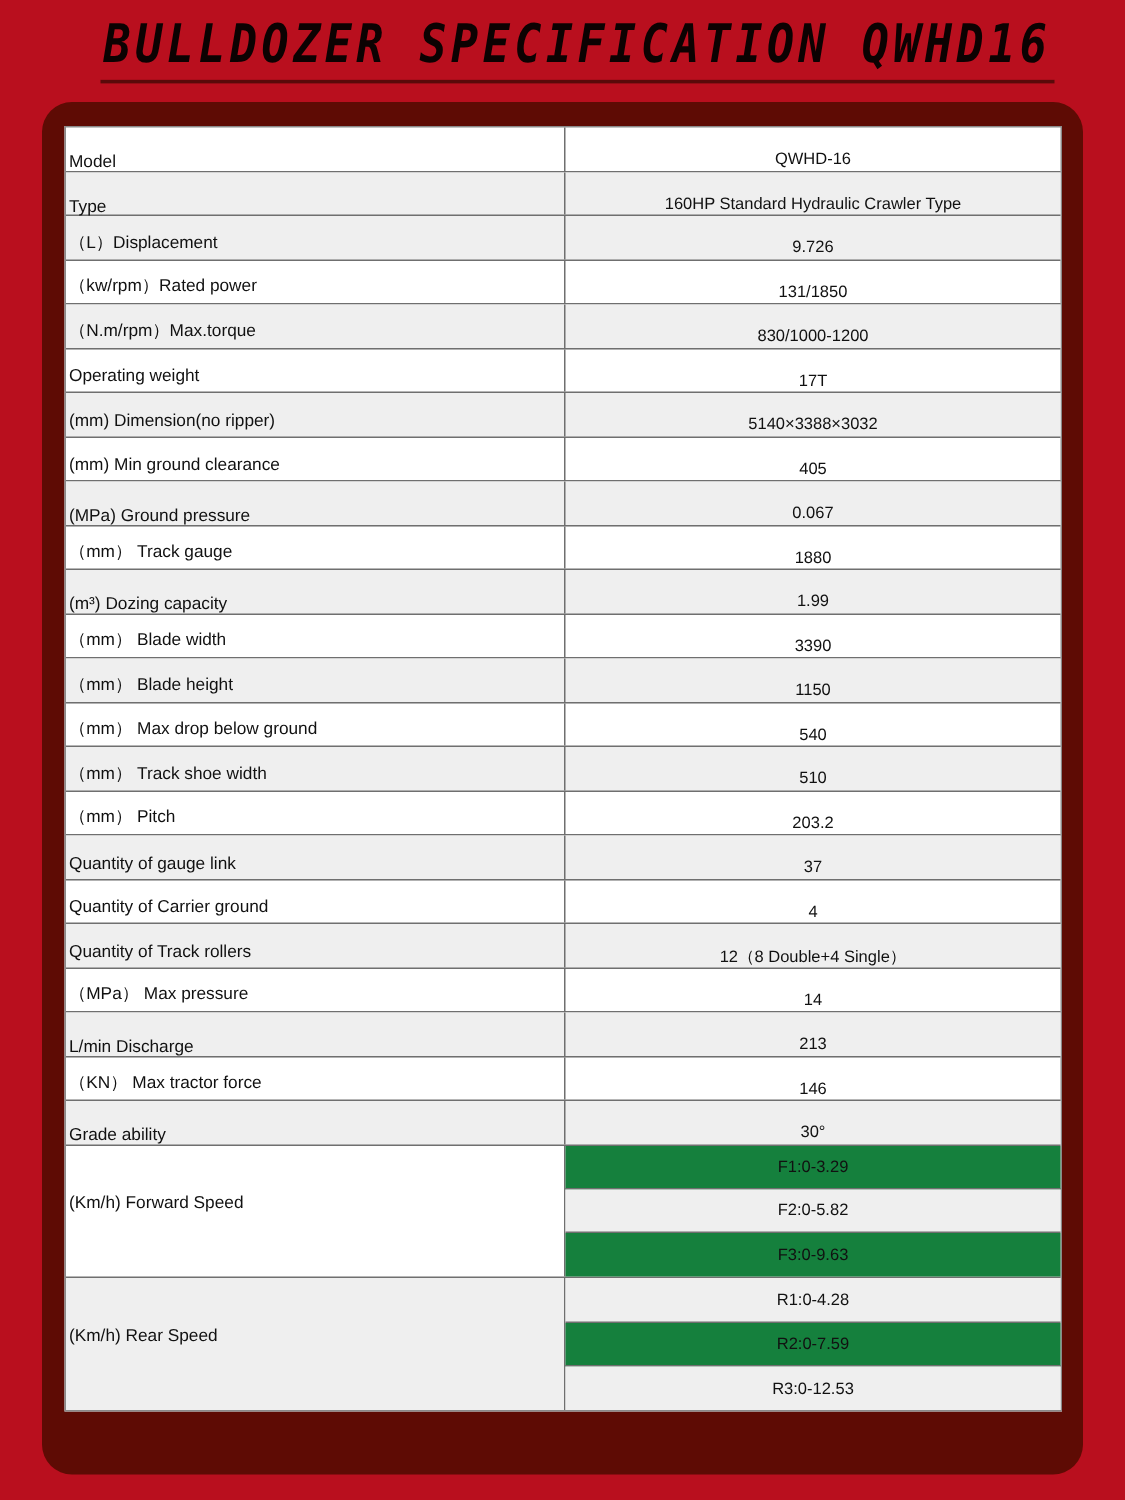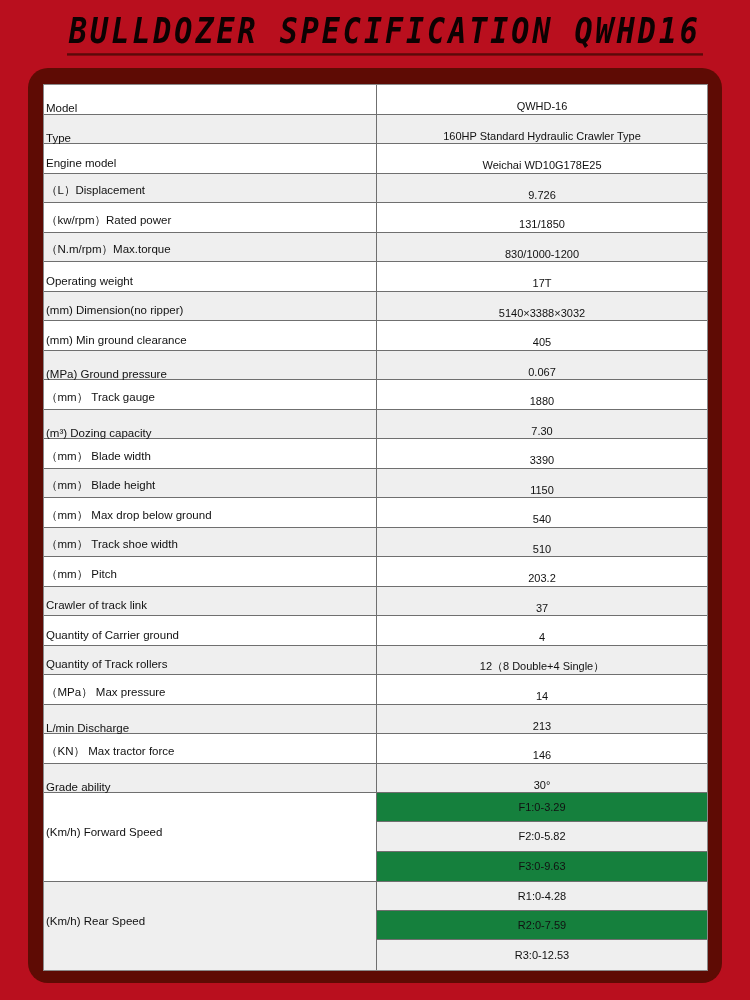--- a/index.html
+++ b/index.html
@@ -83,24 +83,20 @@
 
 <div class="table" id="spec-table">
 <div class="row">
       <div class="cell-label top">Model</div>
       <div class="cell-value">QWHD-16</div>
     </div>
     <div class="row alt">
       <div class="cell-label top">Type</div>
       <div class="cell-value">160HP Standard Hydraulic Crawler Type</div>
     </div>
-    <div class="row">
-      <div class="cell-label">Engine model</div>
-      <div class="cell-value">Weichai WD10G178E25</div>
-    </div>
     <div class="row alt">
       <div class="cell-label">（L）Displacement</div>
       <div class="cell-value">9.726</div>
     </div>
     <div class="row">
       <div class="cell-label">（kw/rpm）Rated power</div>
       <div class="cell-value">131/1850</div>
     </div>
     <div class="row alt">
       <div class="cell-label">（N.m/rpm）Max.torque</div>
@@ -121,21 +117,21 @@
     <div class="row alt">
       <div class="cell-label top">(MPa) Ground pressure</div>
       <div class="cell-value">0.067</div>
     </div>
     <div class="row">
       <div class="cell-label">（mm） Track gauge</div>
       <div class="cell-value">1880</div>
     </div>
     <div class="row alt">
       <div class="cell-label top">(m³) Dozing capacity</div>
-      <div class="cell-value">7.30</div>
+      <div class="cell-value">1.99</div>
     </div>
     <div class="row">
       <div class="cell-label">（mm） Blade width</div>
       <div class="cell-value">3390</div>
     </div>
     <div class="row alt">
       <div class="cell-label">（mm） Blade height</div>
       <div class="cell-value">1150</div>
     </div>
     <div class="row">
@@ -144,21 +140,21 @@
     </div>
     <div class="row alt">
       <div class="cell-label">（mm） Track shoe width</div>
       <div class="cell-value">510</div>
     </div>
     <div class="row">
       <div class="cell-label">（mm） Pitch</div>
       <div class="cell-value">203.2</div>
     </div>
     <div class="row alt">
-      <div class="cell-label">Crawler of track link</div>
+      <div class="cell-label">Quantity of gauge link</div>
       <div class="cell-value">37</div>
     </div>
     <div class="row">
       <div class="cell-label">Quantity of Carrier ground</div>
       <div class="cell-value">4</div>
     </div>
     <div class="row alt">
       <div class="cell-label">Quantity of Track rollers</div>
       <div class="cell-value">12（8 Double+4 Single）</div>
     </div>

